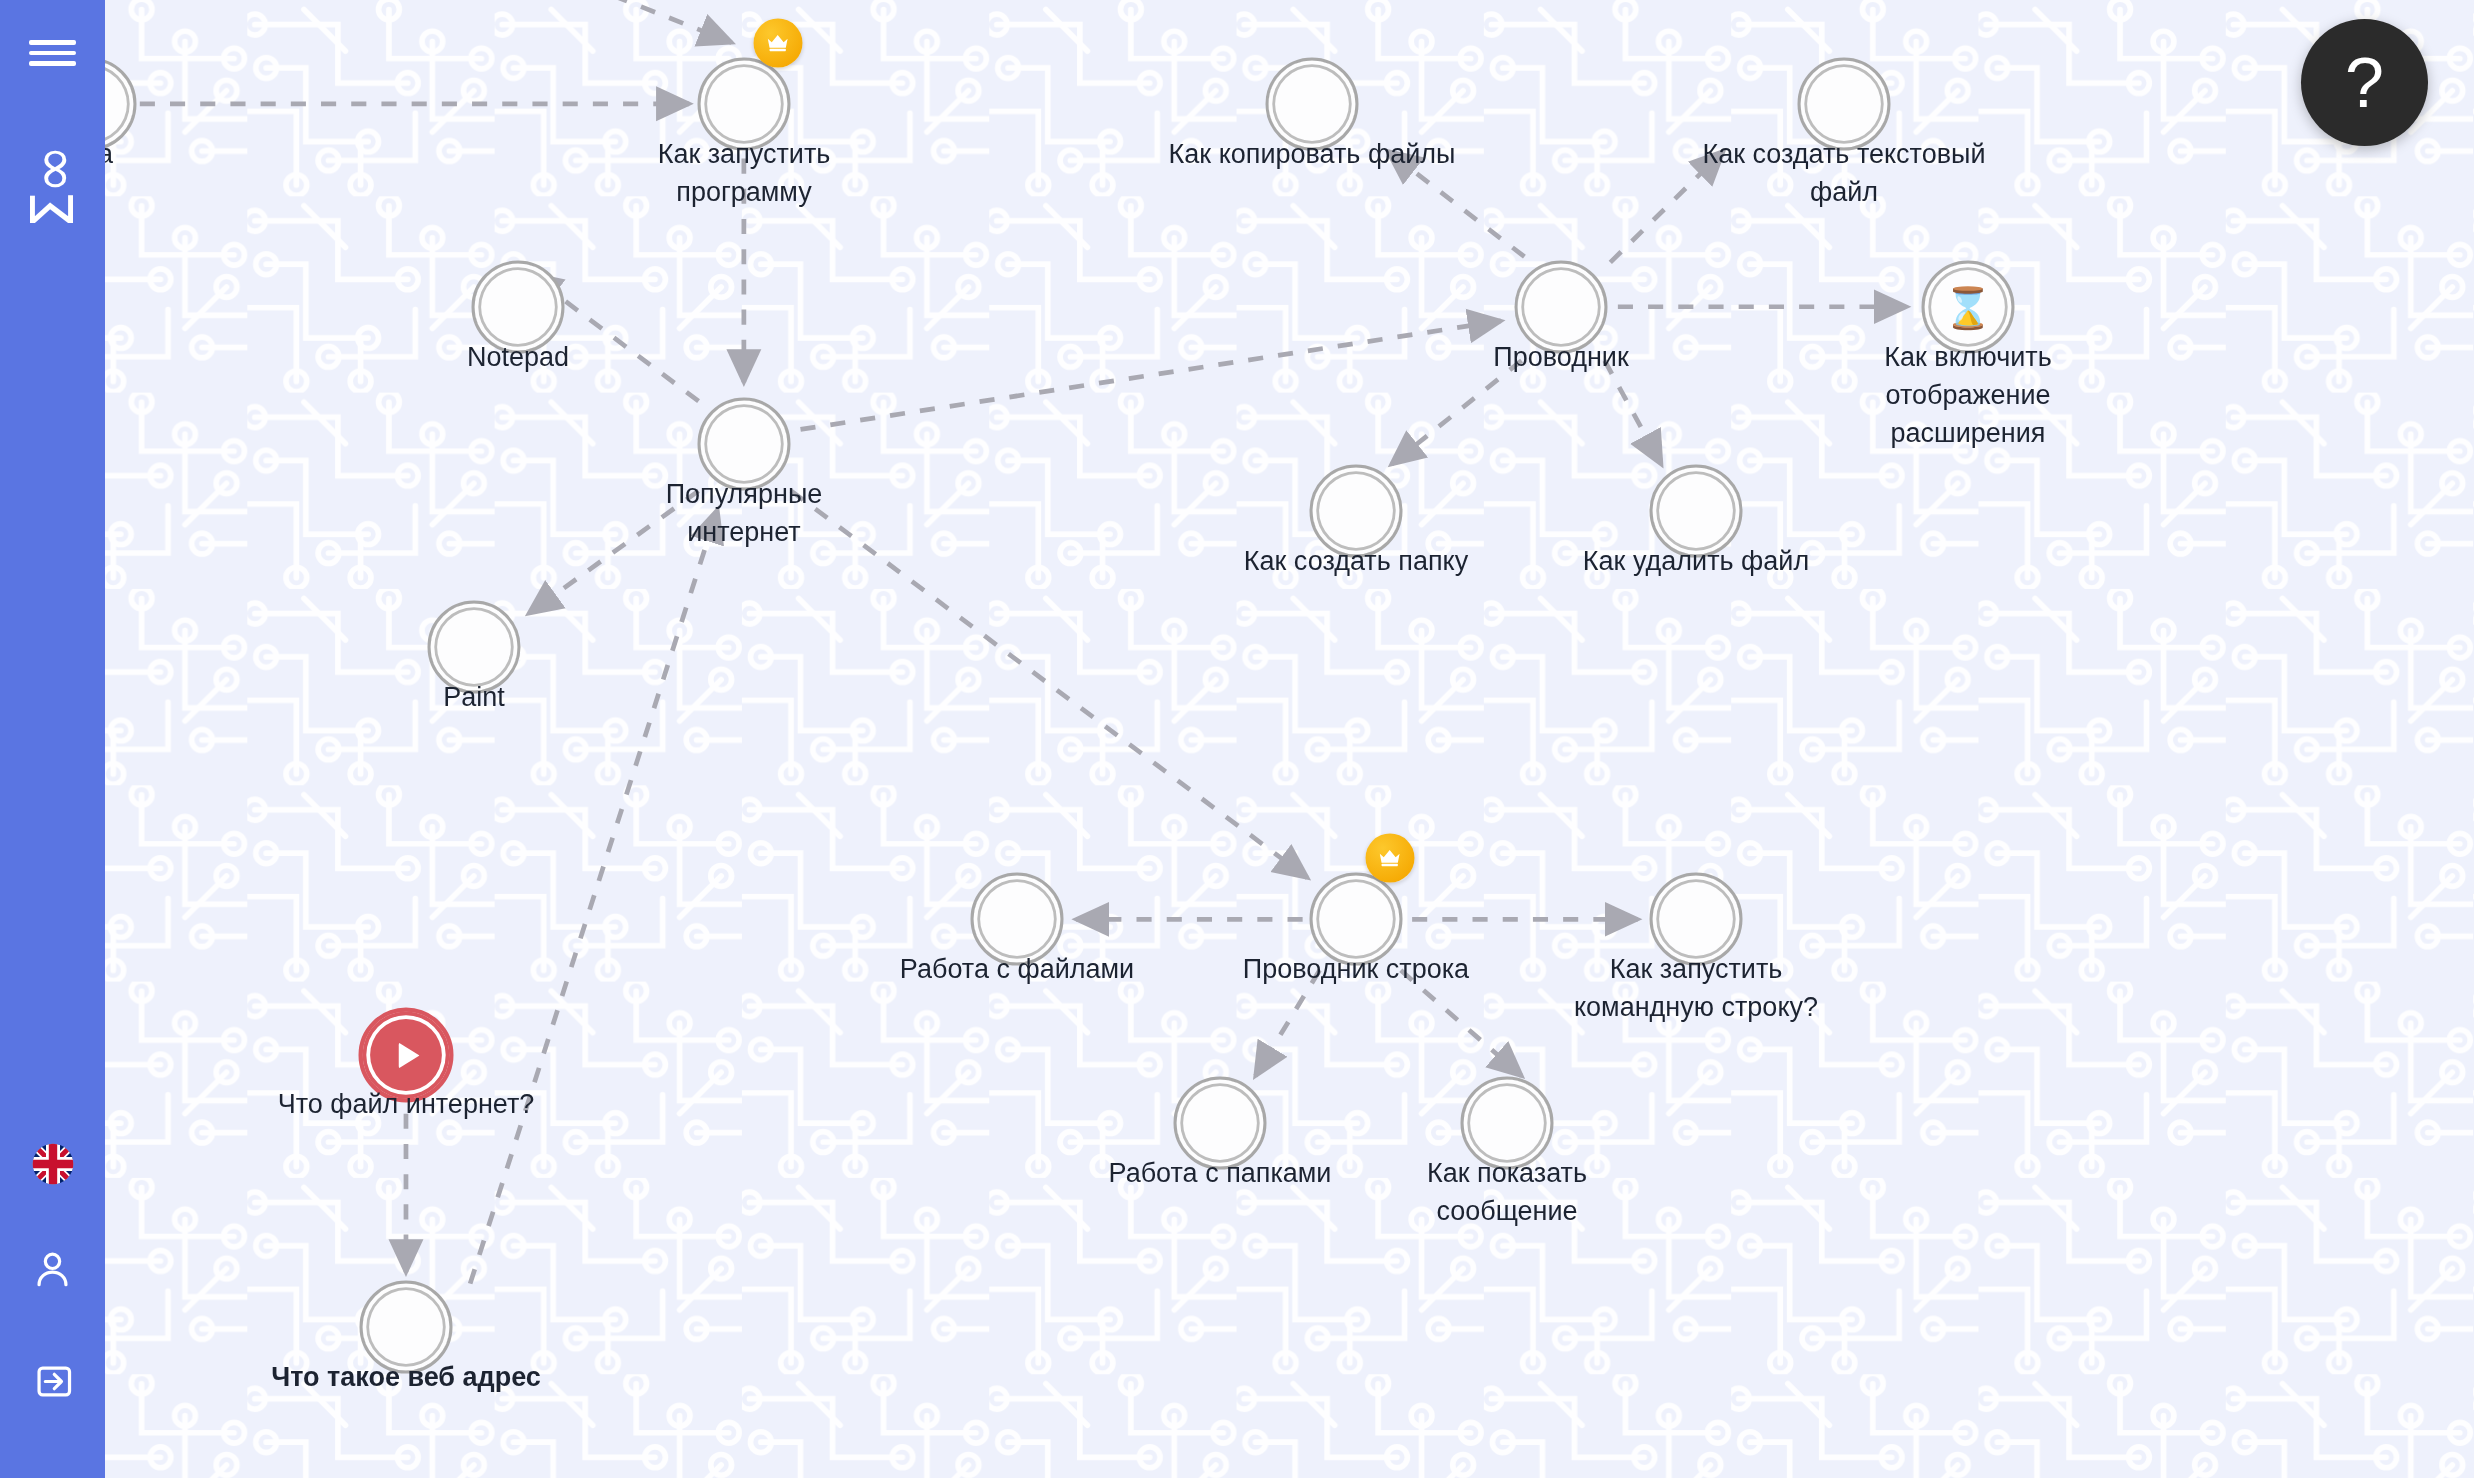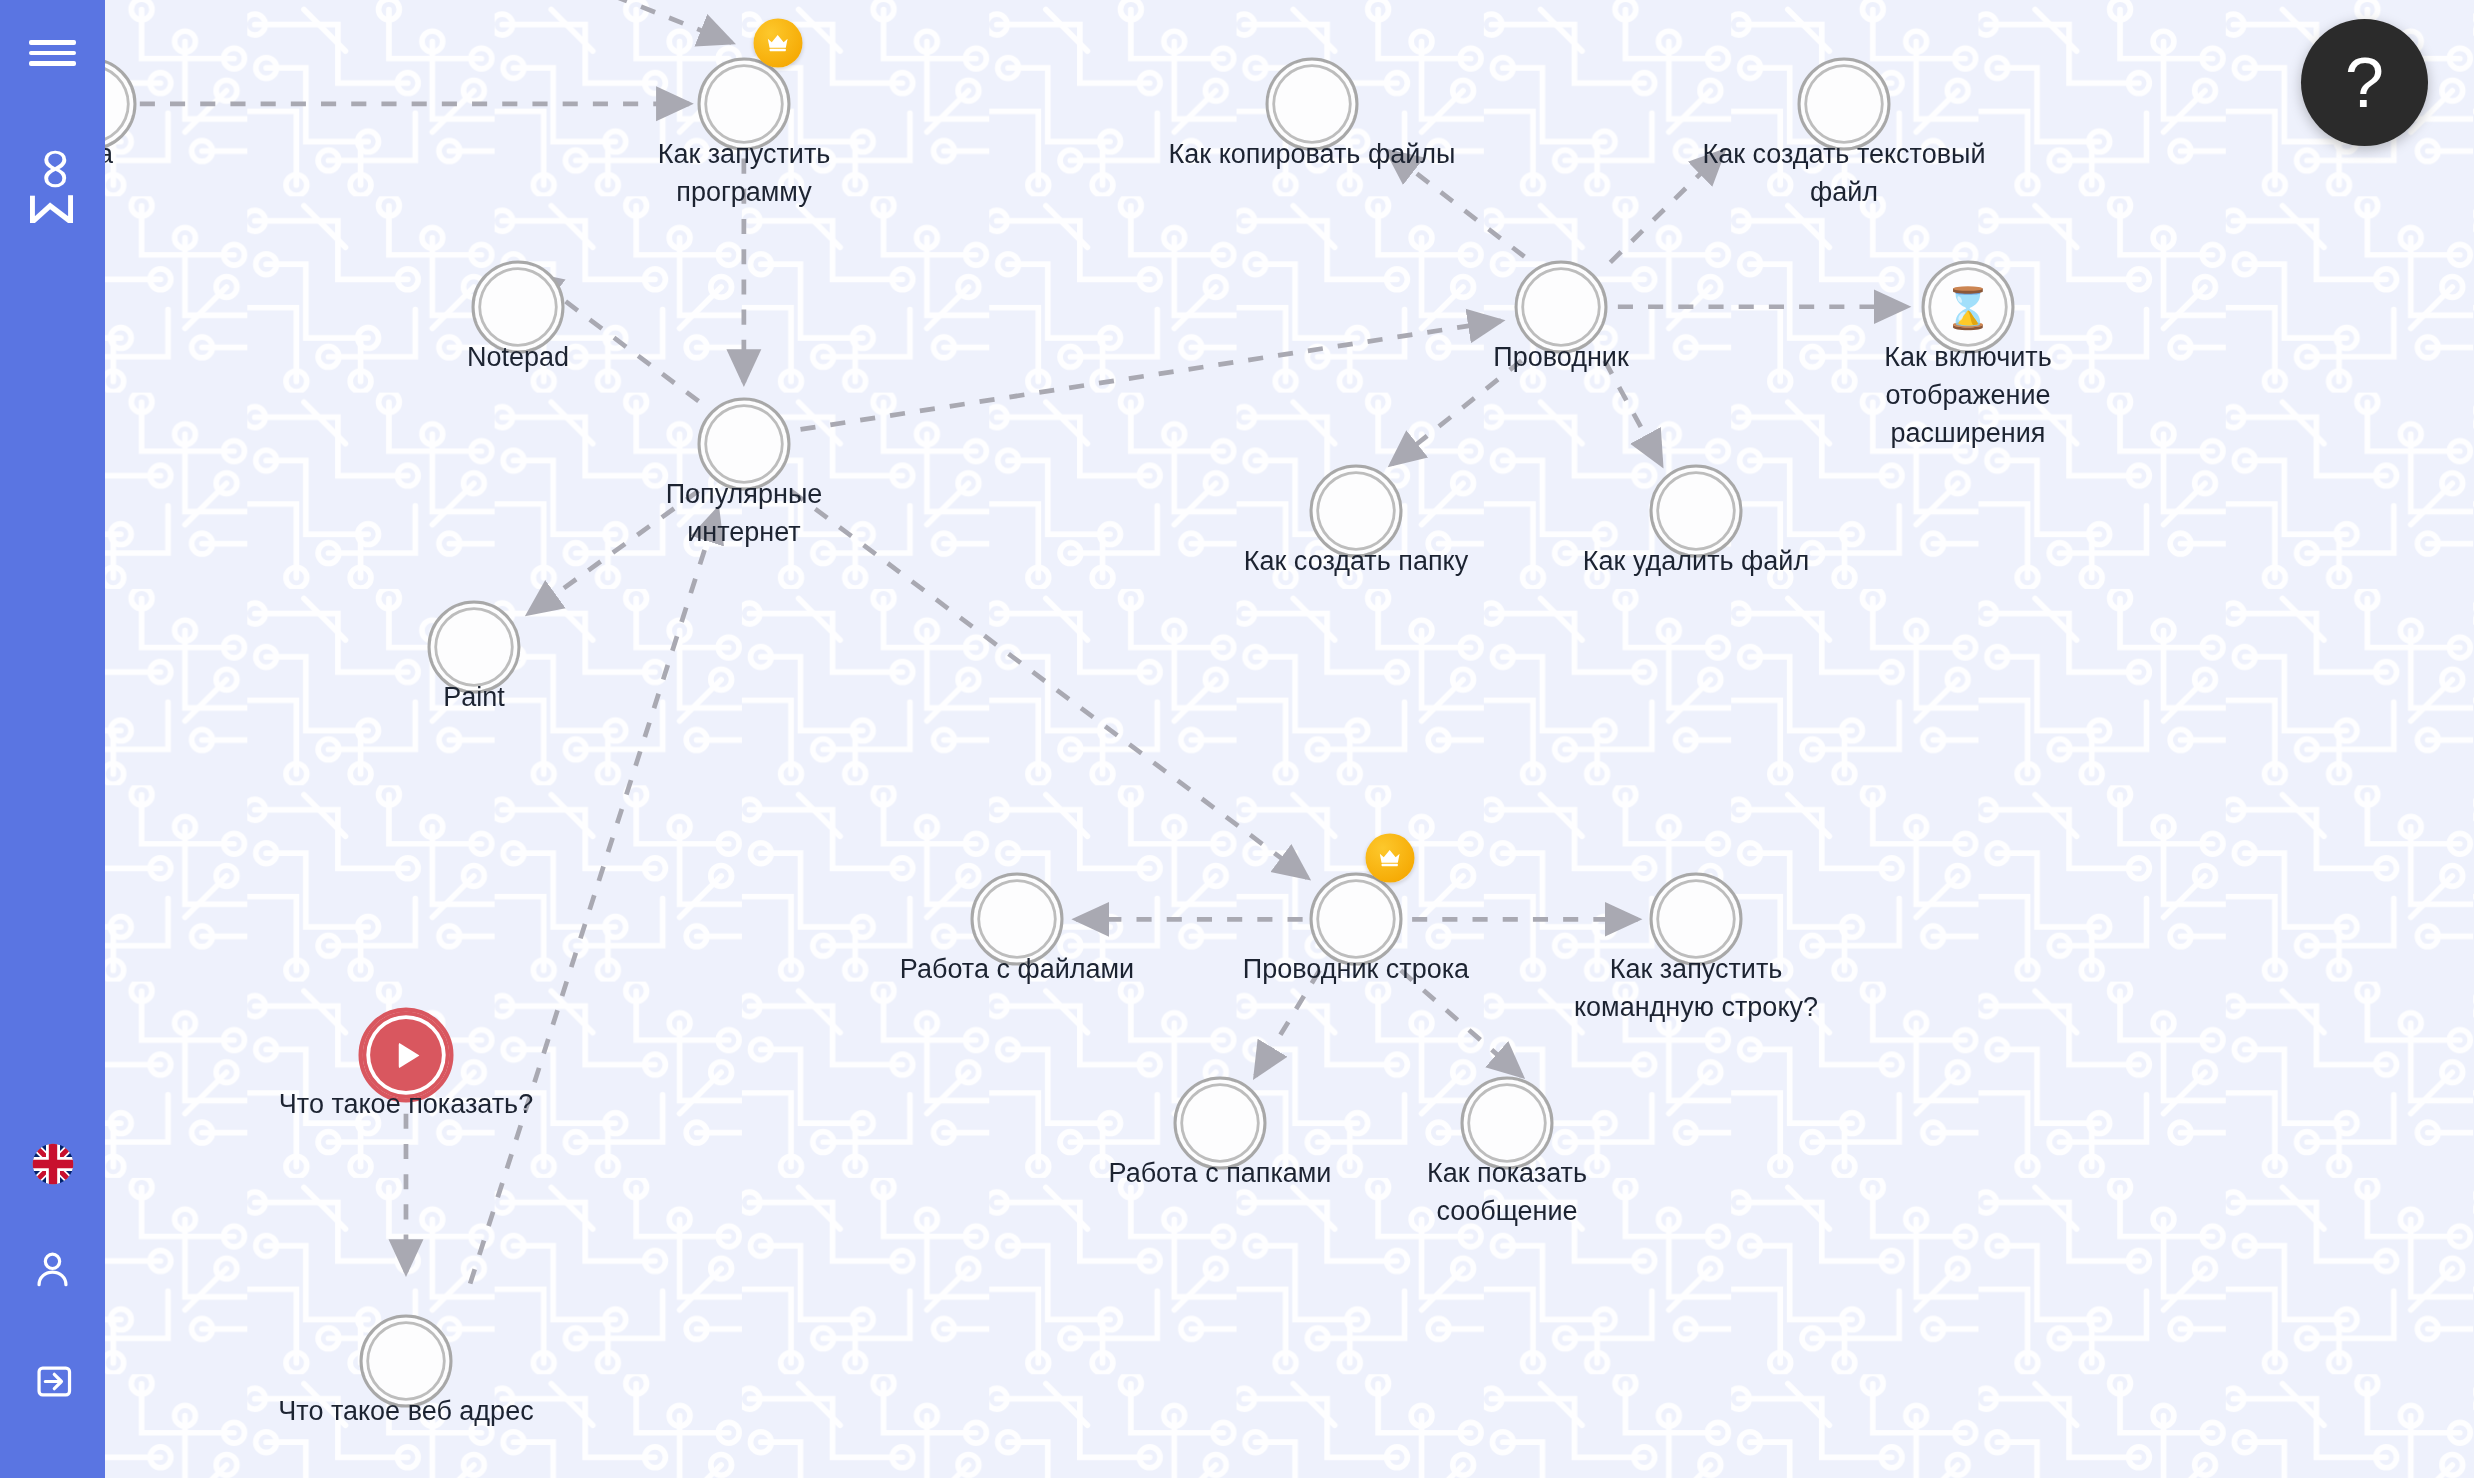--- a/index.html
+++ b/index.html
@@ -222,32 +222,32 @@
       </div>
       <div class="node" style="left: 1696px; top: 919px;">
         <div class="circle"></div>
         <div class="label">Как запустить
 командную строку?</div>
       </div>
       <div class="node video" style="left: 406px; top: 1055px;">
         <div class="circle">
           <div class="play-tri"></div>
         </div>
-        <div class="label">Что такое показать?</div>
+        <div class="label">Что файл интернет?</div>
       </div>
       <div class="node" style="left: 1220px; top: 1123px;">
         <div class="circle"></div>
         <div class="label">Работа с папками</div>
       </div>
       <div class="node" style="left: 1507px; top: 1123px;">
         <div class="circle"></div>
         <div class="label">Как показать
 сообщение</div>
       </div>
-      <div class="node" style="left: 406px; top: 1361px;">
+      <div class="node" style="left: 406px; top: 1327px; font-weight: bold;">
         <div class="circle"></div>
         <div class="label">Что такое веб адрес</div>
       </div>
     </div>
 </div>
 
 <nav id="sidebar">
 
   <div id="hamburger" class="sb-btn">
     <span>

